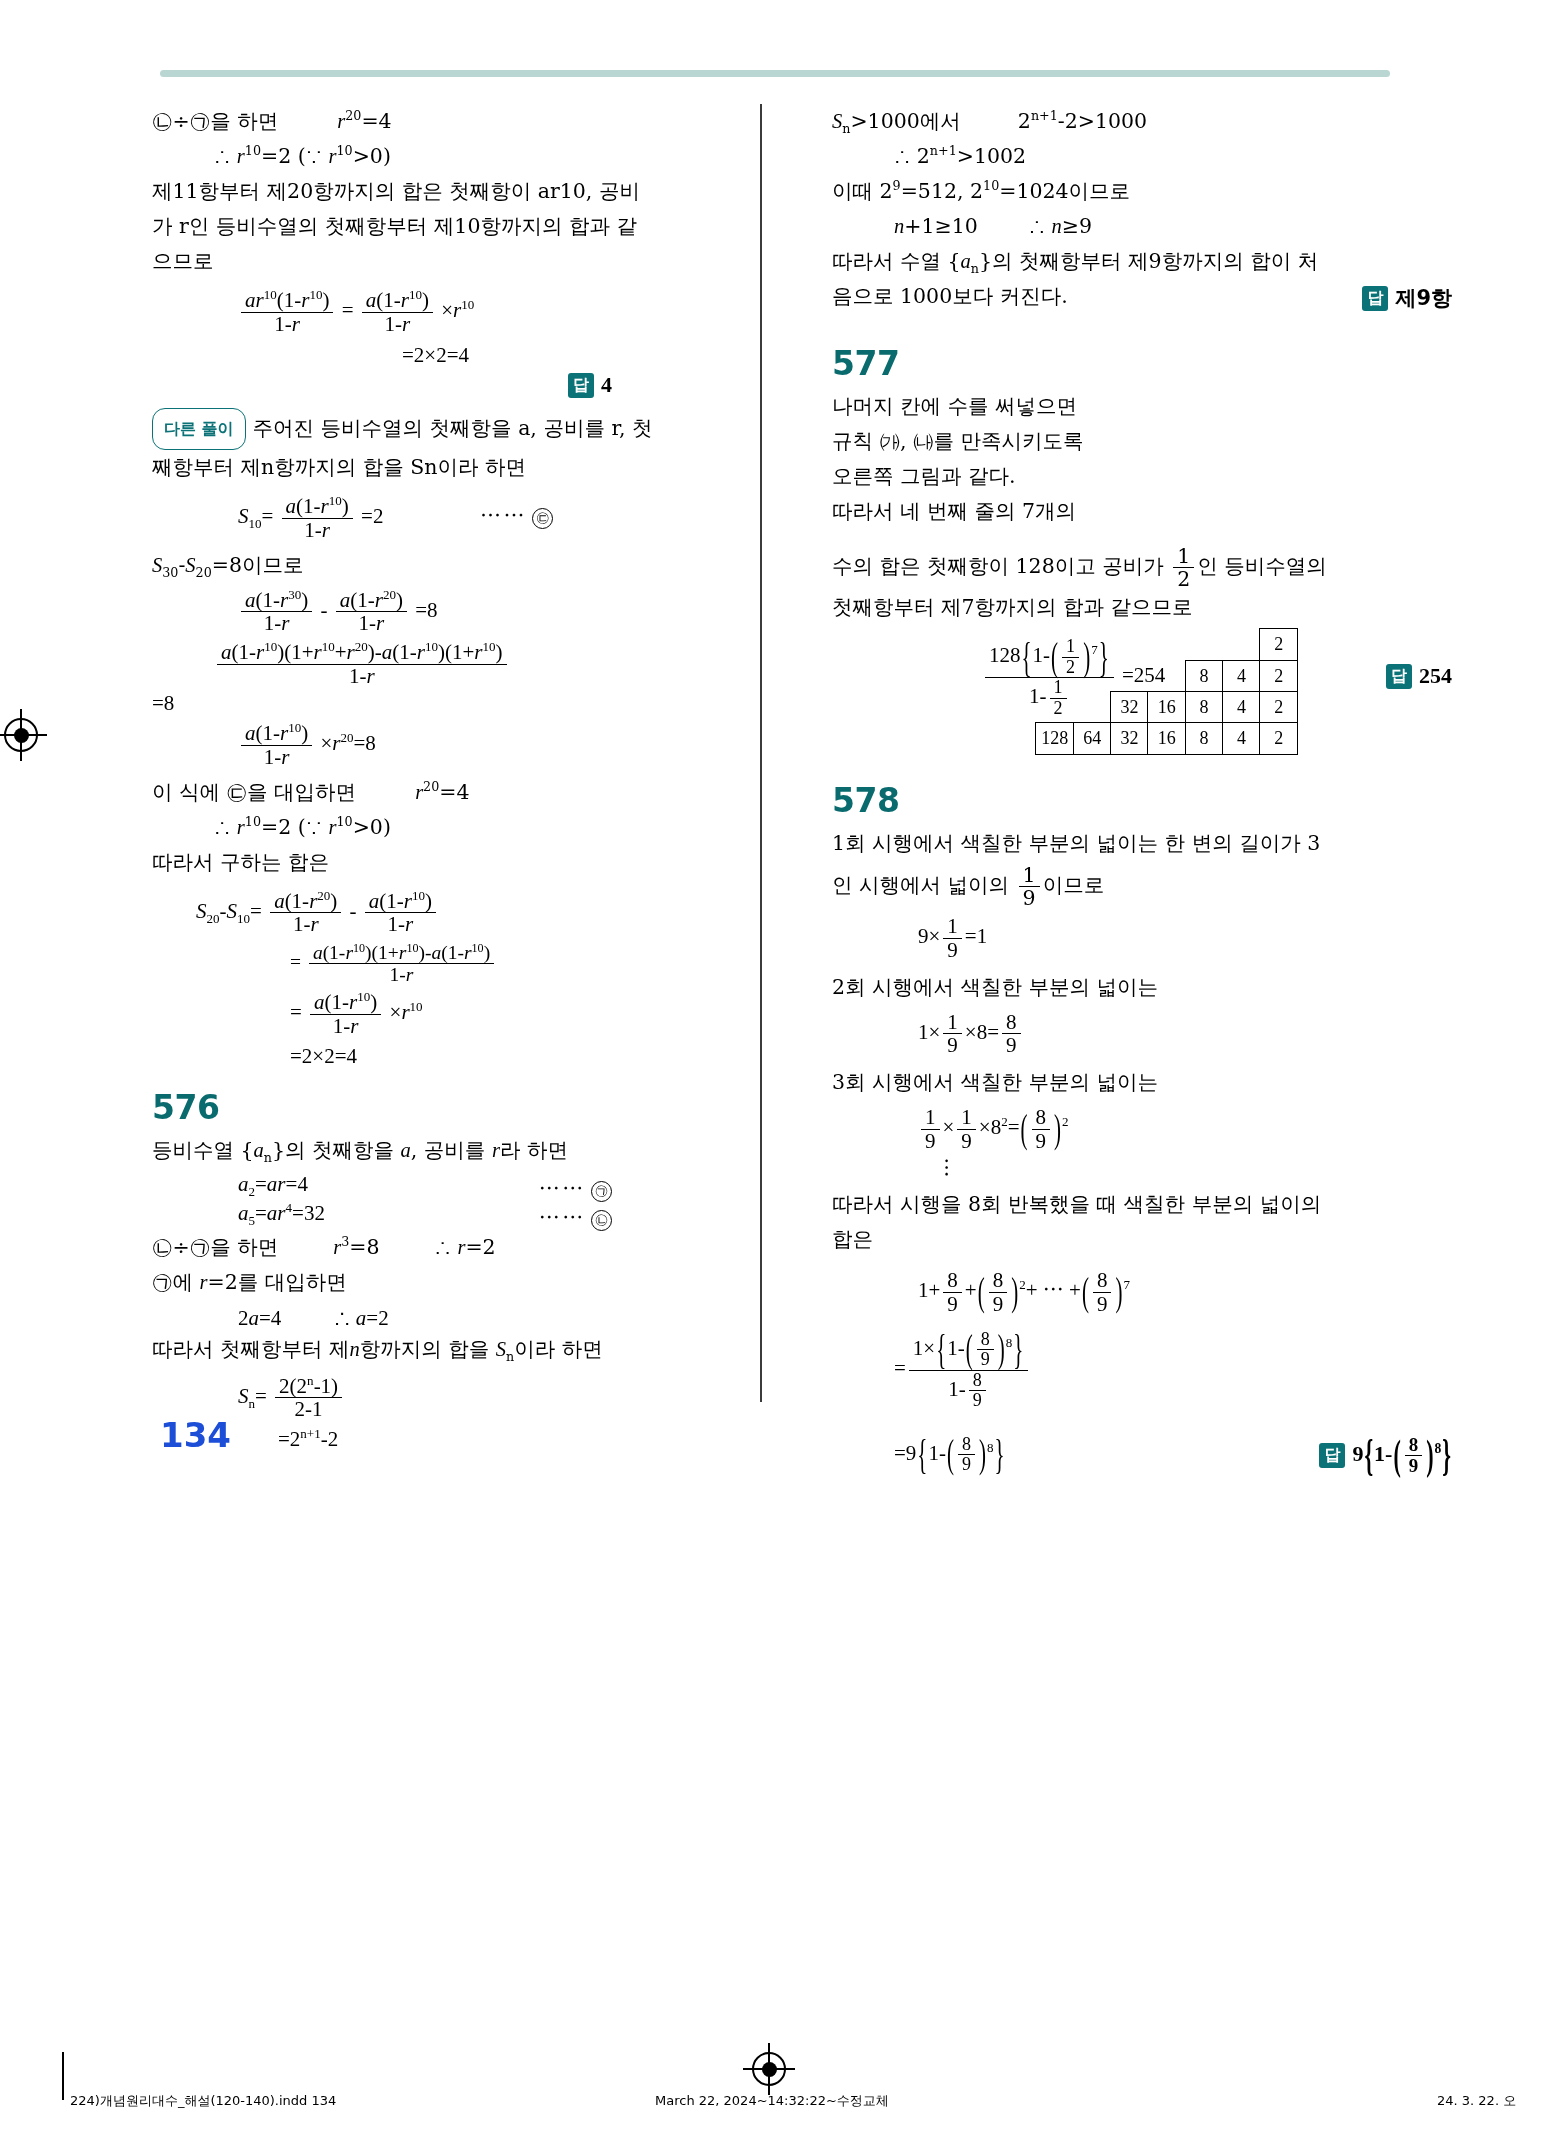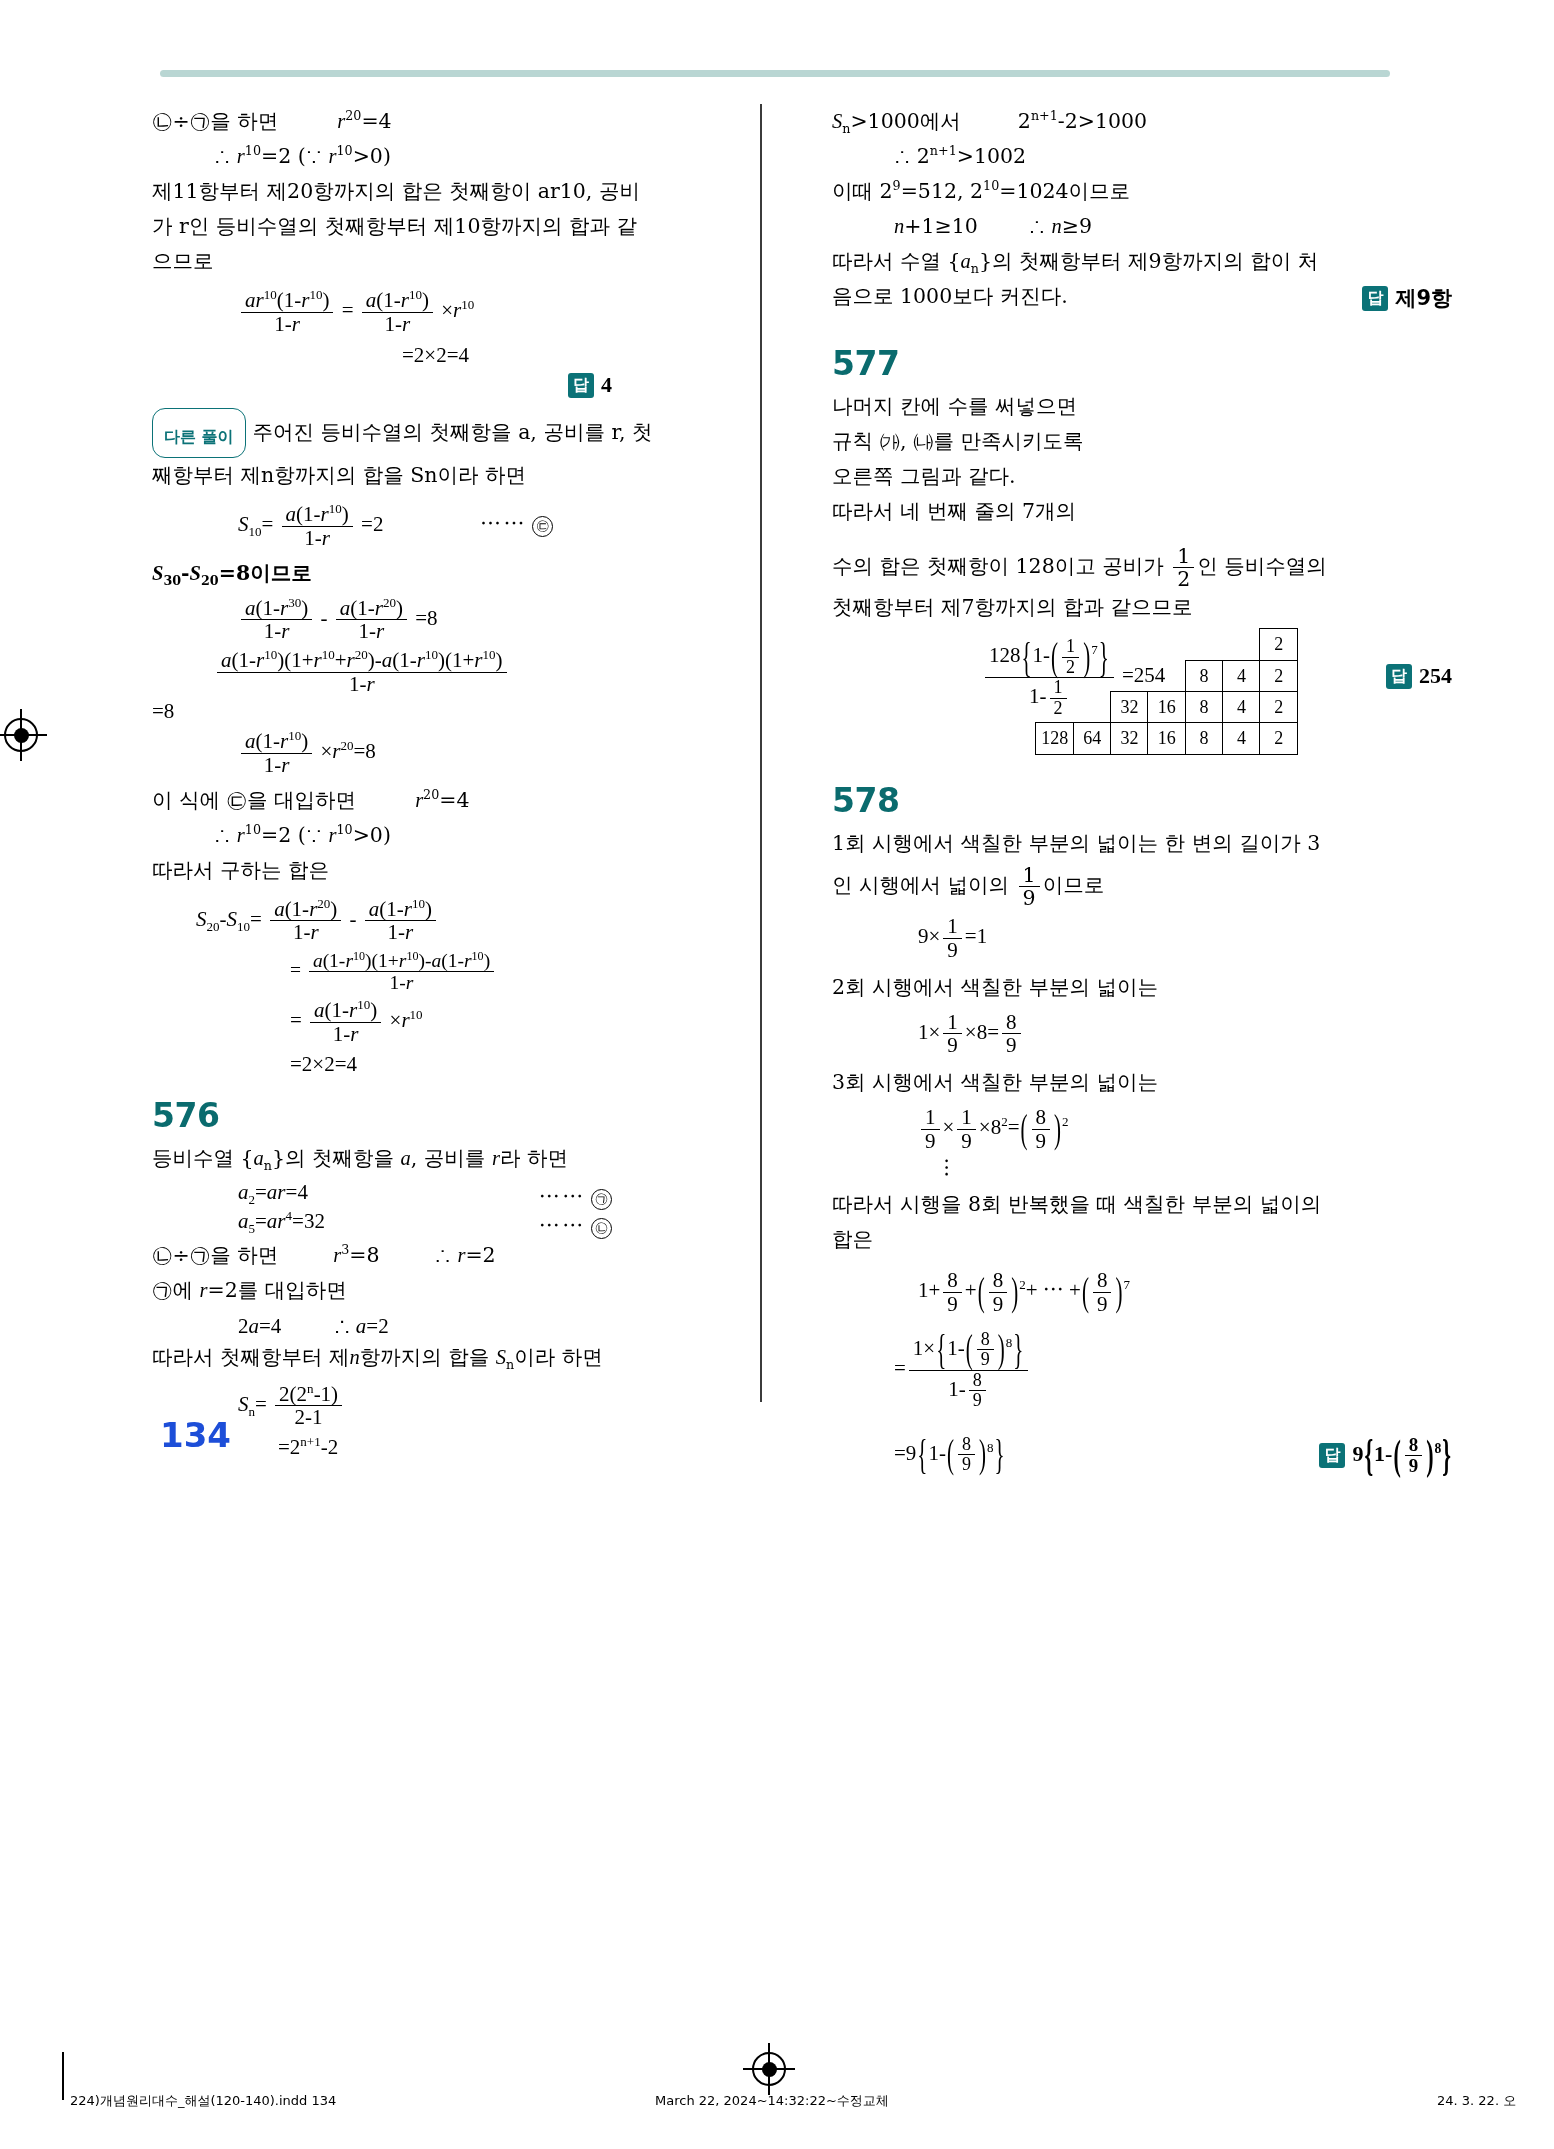--- a/index.html
+++ b/index.html
@@ -66,21 +66,21 @@
     font-weight:bold;font-size:16px;line-height:1;
     padding:4px 5px 5px 5px;border-radius:3px;
   }
   .ansval{font-weight:bold;font-size:22px;font-family:"Liberation Serif",serif;}
   .ansval.ko{font-family:"DejaVu Sans","Liberation Sans",sans-serif;font-size:21px;}
 
   
   .pill{
     display:inline-block;border:1.8px solid #0b7277;border-radius:13px;
     color:#0b7277;font-family:"DejaVu Sans","Liberation Sans",sans-serif;
-    font-weight:bold;font-size:16px;padding:10px 11px 3px 11px;margin-right:7px;
+    font-weight:bold;font-size:16px;padding:2px 11px 3px 11px;margin-right:7px;
     vertical-align:middle;
   }
 
   
   .pyramid{position:absolute;left:205px;top:286px;}
   .prow{display:flex;justify-content:flex-end;}
   .pcell{
     width:37px;height:31px;border:1.7px solid #000;
     display:flex;align-items:center;justify-content:center;
     font-family:"Liberation Serif",serif;font-size:18px;
@@ -175,21 +175,21 @@
       <div class="line ko">째항부터 제n항까지의 합을 Sn이라 하면</div>
 
       <div class="eqline ind3" style="margin-top:10px;">
         <i class="v">S</i><sub>10</sub>=
         <span class="frac"><span class="n"><i class="v">a</i>(1-<i class="v">r</i><sup>10</sup>)</span><span class="d">1-<i class="v">r</i></span></span>
         =2
         <span style="display:inline-block;width:86px"></span>
         <span class="dotsep">⋯⋯</span> <span class="circ">㉢</span>
       </div>
 
-      <div class="line ko" style="margin-top:6px;font-weight:bold;">
+      <div class="line ko" style="margin-top:6px;">
         <i class="v">S</i><sub>30</sub>-<i class="v">S</i><sub>20</sub>=8이므로
       </div>
 
       <div class="eqline ind3" style="margin-top:6px;">
         <span class="frac"><span class="n"><i class="v">a</i>(1-<i class="v">r</i><sup>30</sup>)</span><span class="d">1-<i class="v">r</i></span></span>
         -
         <span class="frac"><span class="n"><i class="v">a</i>(1-<i class="v">r</i><sup>20</sup>)</span><span class="d">1-<i class="v">r</i></span></span>
         =8
       </div>
 

